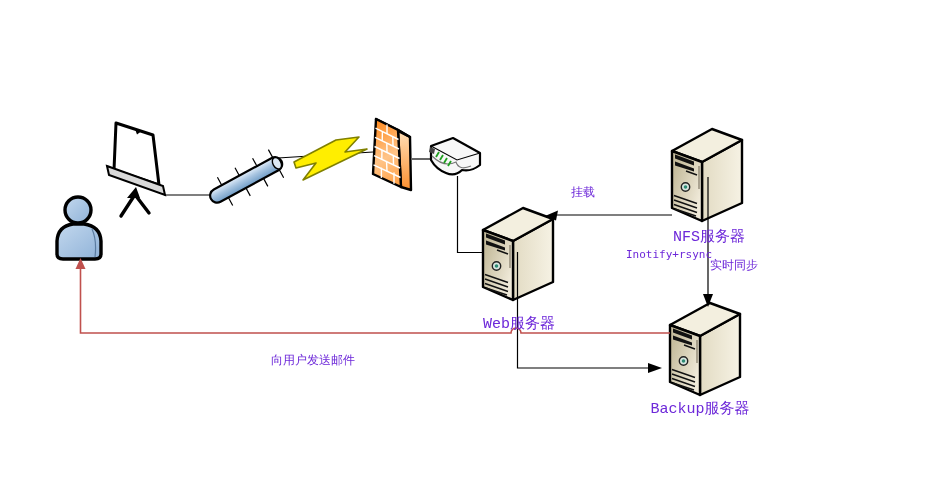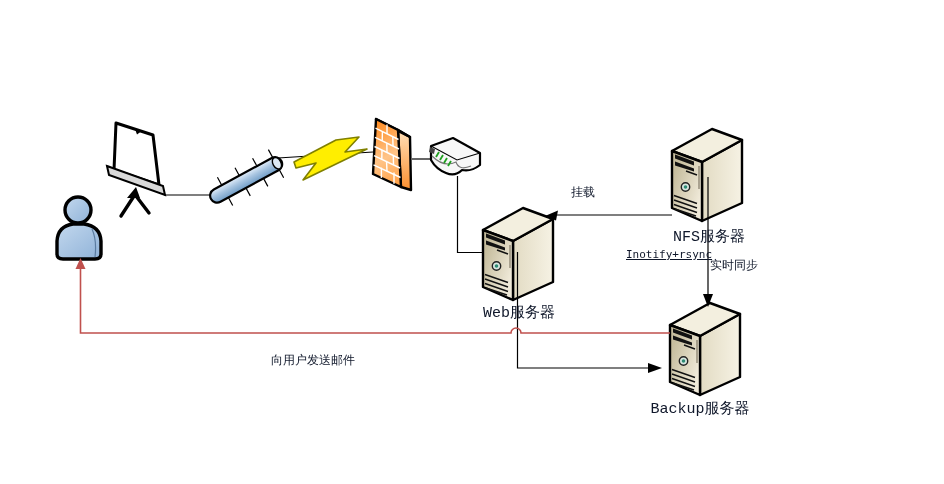--- a/index.html
+++ b/index.html
@@ -6,27 +6,27 @@
   .canvas{
     position:relative;
     width:944px;height:484px;
     background:#ffffff;
     overflow:hidden;
     font-family:"Liberation Serif","DejaVu Serif",serif;
   }
   .canvas svg{position:absolute;left:0;top:0;}
   .lbl{
     position:absolute;
-    color:#0f172a;
+    color:#6d28d9;
     white-space:nowrap;
     font-family:"Liberation Serif","DejaVu Serif",serif;
   }
   .lbl-server{font-size:15px;text-align:center;font-family:Liberation Mono, monospace;}
   .lbl-small{font-size:12px;}
-  .lbl-mono{font-size:11px;font-family:"DejaVu Sans Mono","Liberation Mono",monospace;text-decoration:underline;}
+  .lbl-mono{font-size:11px;font-family:"DejaVu Sans Mono","Liberation Mono",monospace;}
 </style>
 </head>
 <body>
 
 <div class="canvas">
 
 <svg width="944" height="484" viewBox="0 0 944 484">
   <defs>
     <linearGradient id="gradPerson" x1="0" y1="0" x2="1" y2="1">
       <stop offset="0" stop-color="#c3d8ee"></stop>
@@ -147,21 +147,21 @@
   <line x1="708" y1="177" x2="708" y2="295" stroke="#000" stroke-width="1.2"></line>
   <polygon points="708,307 703,294 713,294" fill="#000"></polygon>
 
   <path d="M 517.5 252 V 368 H 649" fill="none" stroke="#000" stroke-width="1.2"></path>
   <polygon points="662,368 648,363 648,373" fill="#000"></polygon>
 
   <path d="M 670 333 L 521 333 A 5 5 0 0 0 511 333 L 80.5 333 L 80.5 268" fill="none" stroke="#c0504d" stroke-width="1.6"></path>
   <polygon points="80.5,258 75.5,269 85.5,269" fill="#c0504d"></polygon>
 </svg>
 
-<div class="lbl lbl-server" style="left:477px;top:303px;width:84px;">Web服务器</div>
+<div class="lbl lbl-server" style="left:477px;top:314px;width:84px;">Web服务器</div>
 <div class="lbl lbl-server" style="left:664px;top:227px;width:90px;">NFS服务器</div>
 <div class="lbl lbl-server" style="left:650px;top:399px;width:100px;">Backup服务器</div>
 <div class="lbl lbl-small" style="left:571px;top:184px;">挂载</div>
 <div class="lbl lbl-mono" style="left:626px;top:248px;">Inotify+rsync</div>
 <div class="lbl lbl-small" style="left:710px;top:257px;font-family:Liberation Mono, monospace;">实时同步</div>
 <div class="lbl lbl-small" style="left:271px;top:352px;">向用户发送邮件</div>
 
 </div>
 
 </body></html>

